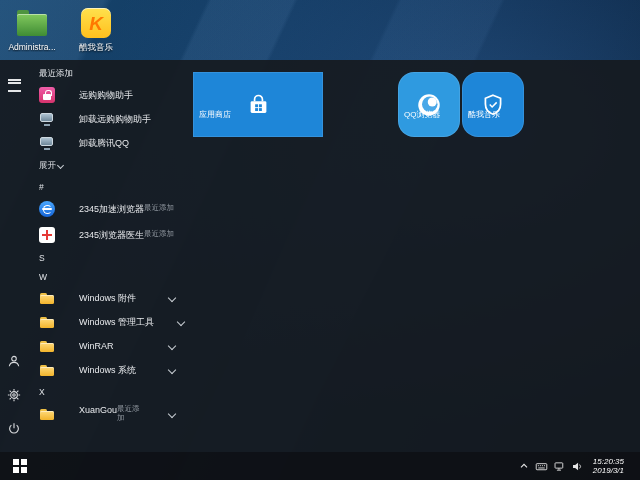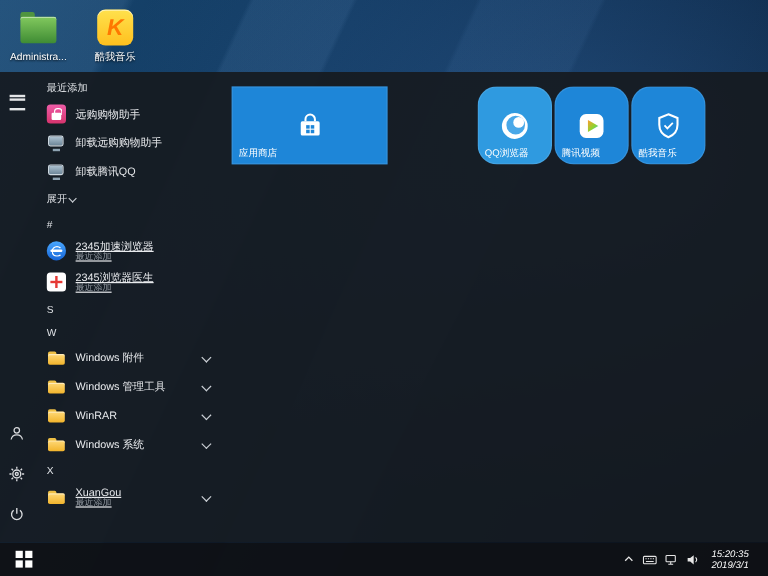--- a/index.html
+++ b/index.html
@@ -32,24 +32,24 @@
   .start-overlay{position:absolute;left:0;top:60px;right:0;bottom:28px;background:rgba(22,26,32,0.92);display:flex;color:#e8eaed;}
   
   .rail{width:28px;flex:none;display:flex;flex-direction:column;align-items:center;padding:14px 0 12px;}
   .rail-btn{width:22px;height:22px;display:flex;align-items:center;justify-content:center;cursor:default;}
   .hamburger{width:13px;height:9px;border-top:2px solid #e4e6e8;border-bottom:2px solid #e4e6e8;position:relative;}
   .hamburger::after{content:"";position:absolute;left:0;right:0;top:1.5px;height:2px;background:#e4e6e8;}
   .rail-bottom{margin-top:auto;display:flex;flex-direction:column;gap:12px;align-items:center;}
   
   .app-list{width:158px;flex:none;padding-top:4px;overflow:hidden;}
   .list-header{height:19px;display:flex;align-items:center;padding-left:11px;font-size:8.5px;color:#dfe2e6;}
-  .app-row{height:24px;display:flex;align-items:center;gap:8px;padding:0 6px 0 11px;}
+  .app-row{height:24px;display:flex;align-items:center;gap:24px;padding:0 6px 0 11px;}
   .app-row.twoline{height:26px;}
   .app-label{font-size:9px;white-space:nowrap;}
-  .labels{display:flex;flex-direction:column;line-height:1.15;text-decoration:underline;}
+  .labels{display:flex;flex-direction:row;line-height:1.15;}
   .sub{font-size:7.5px;color:#8f969e;}
   .chev{margin-left:auto;width:5px;height:5px;border-right:1.2px solid #c9ced4;border-bottom:1.2px solid #c9ced4;transform:rotate(45deg);margin-right:5px;flex:none;}
   .expand-row{height:22px;display:flex;align-items:center;gap:2px;padding-left:11px;font-size:8.5px;color:#dfe2e6;}
   .chev-sm{width:4px;height:4px;border-right:1.1px solid #c9ced4;border-bottom:1.1px solid #c9ced4;transform:rotate(45deg);margin-top:-2px;}
   
   .ic{width:16px;height:16px;flex:none;position:relative;border-radius:3px;}
   .ic-shop{background:linear-gradient(180deg,#ef5da8,#d6336c);}
   .ic-shop::before{content:"";position:absolute;left:5.5px;top:3px;width:5px;height:5px;border:1.2px solid #fff;border-bottom:none;border-radius:3px 3px 0 0;}
   .ic-shop::after{content:"";position:absolute;left:4px;top:6.5px;width:8px;height:6.5px;background:#fff;border-radius:1px;}
   .ic-uninstall::before{content:"";position:absolute;left:1px;top:2px;width:13px;height:9px;background:linear-gradient(180deg,#aec3d2,#6e8799);border:1px solid #cdd8e0;border-radius:2px;box-sizing:border-box;}
@@ -63,21 +63,21 @@
   .ic-folder::before{content:"";position:absolute;left:1px;top:2.5px;width:6.5px;height:3.5px;background:#eebf45;border-radius:1.5px 1.5px 0 0;}
   .ic-folder::after{content:"";position:absolute;left:1px;top:4.5px;right:1px;bottom:2px;background:linear-gradient(180deg,#ffd978,#f2b42c);border-radius:1.5px;box-shadow:inset 0 1px 0 rgba(255,255,255,.5);}
   
   .tiles{flex:1;padding:12px 0 0 7px;}
   .tile-group-label{font-size:9.5px;color:#fff;height:16px;}
   .tiles-row{display:flex;align-items:flex-start;}
   .tile{position:relative;height:65px;display:flex;align-items:center;justify-content:center;border:1px solid rgba(255,255,255,0.10);box-sizing:border-box;cursor:default;}
   .tile.wide{width:130px;}
   .tile.med{width:62px;margin-left:2px;border-radius:16px;}
   .tile.group-start{margin-left:75px;}
-  .tile-label{position:absolute;left:5px;bottom:3px;font-size:8px;color:#fff;white-space:nowrap;}
+  .tile-label{position:absolute;left:5px;bottom:16px;font-size:8px;color:#fff;white-space:nowrap;}
   
   .taskbar{position:absolute;left:0;right:0;bottom:0;height:28px;background:rgba(14,17,21,0.97);display:flex;align-items:stretch;color:#fff;}
   .start-btn{width:40px;display:flex;align-items:center;justify-content:center;}
   .winlogo{display:grid;grid-template-columns:6px 6px;grid-template-rows:6px 6px;gap:1.5px;}
   .winlogo i{background:#fff;display:block;}
   .tray{margin-left:auto;display:flex;align-items:center;padding-right:5px;font-style:italic;}
   .tray-btn{width:18px;height:28px;display:flex;align-items:center;justify-content:center;}
   .clock{font-size:8px;line-height:9.5px;text-align:center;padding:0 6px;white-space:nowrap;}
   .show-desktop{width:4px;border-left:1px solid rgba(255,255,255,0.25);}
   svg{display:block;}
@@ -229,34 +229,20 @@
 
         <div class="tile med group-start" style="background: rgb(47, 154, 224);">
           <svg width="30" height="30" viewBox="0 0 24 24">
             <circle cx="12" cy="12" r="8.6" fill="#fff"></circle>
             <circle cx="12.6" cy="11.4" r="6.2" fill="#49a8e8"></circle>
             <circle cx="14.6" cy="9.6" r="3.6" fill="#fff"></circle>
           </svg>
           <span class="tile-label">QQ浏览器</span>
         </div>
 
-        <div class="tile med" style="background: rgb(30, 134, 216);">
-          <svg width="28" height="28" viewBox="0 0 24 24">
-            <defs>
-              <linearGradient id="tvgrad" x1="0" y1="0" x2="1" y2="1">
-                <stop offset="0" stop-color="#ff9d2e"></stop>
-                  <stop offset="0.55" stop-color="#8ed32f"></stop>
-                  <stop offset="1" stop-color="#29c2f0"></stop>
-              </linearGradient>
-            </defs>
-            <rect x="3.5" y="3.5" width="17" height="17" rx="4.5" fill="#fff"></rect>
-            <path d="M9.4 7.8 L16.8 12 L9.4 16.2 Z" fill="url(#tvgrad)"></path>
-          </svg>
-          <span class="tile-label">腾讯视频</span>
-        </div>
 
         <div class="tile med" style="background: rgb(30, 134, 216);">
           <svg width="26" height="26" viewBox="0 0 24 24" fill="none" stroke="#fff" stroke-width="1.6">
             <path d="M12 3 L19 5.8 V11 c0 4.8 -2.9 8 -7 9.6 C7.9 19 5 15.8 5 11 V5.8 Z"></path>
             <path d="M9 11.6 l2.2 2.2 L15.4 9.6" stroke-width="1.4"></path>
           </svg>
           <span class="tile-label">酷我音乐</span>
         </div>
 
       </div>

